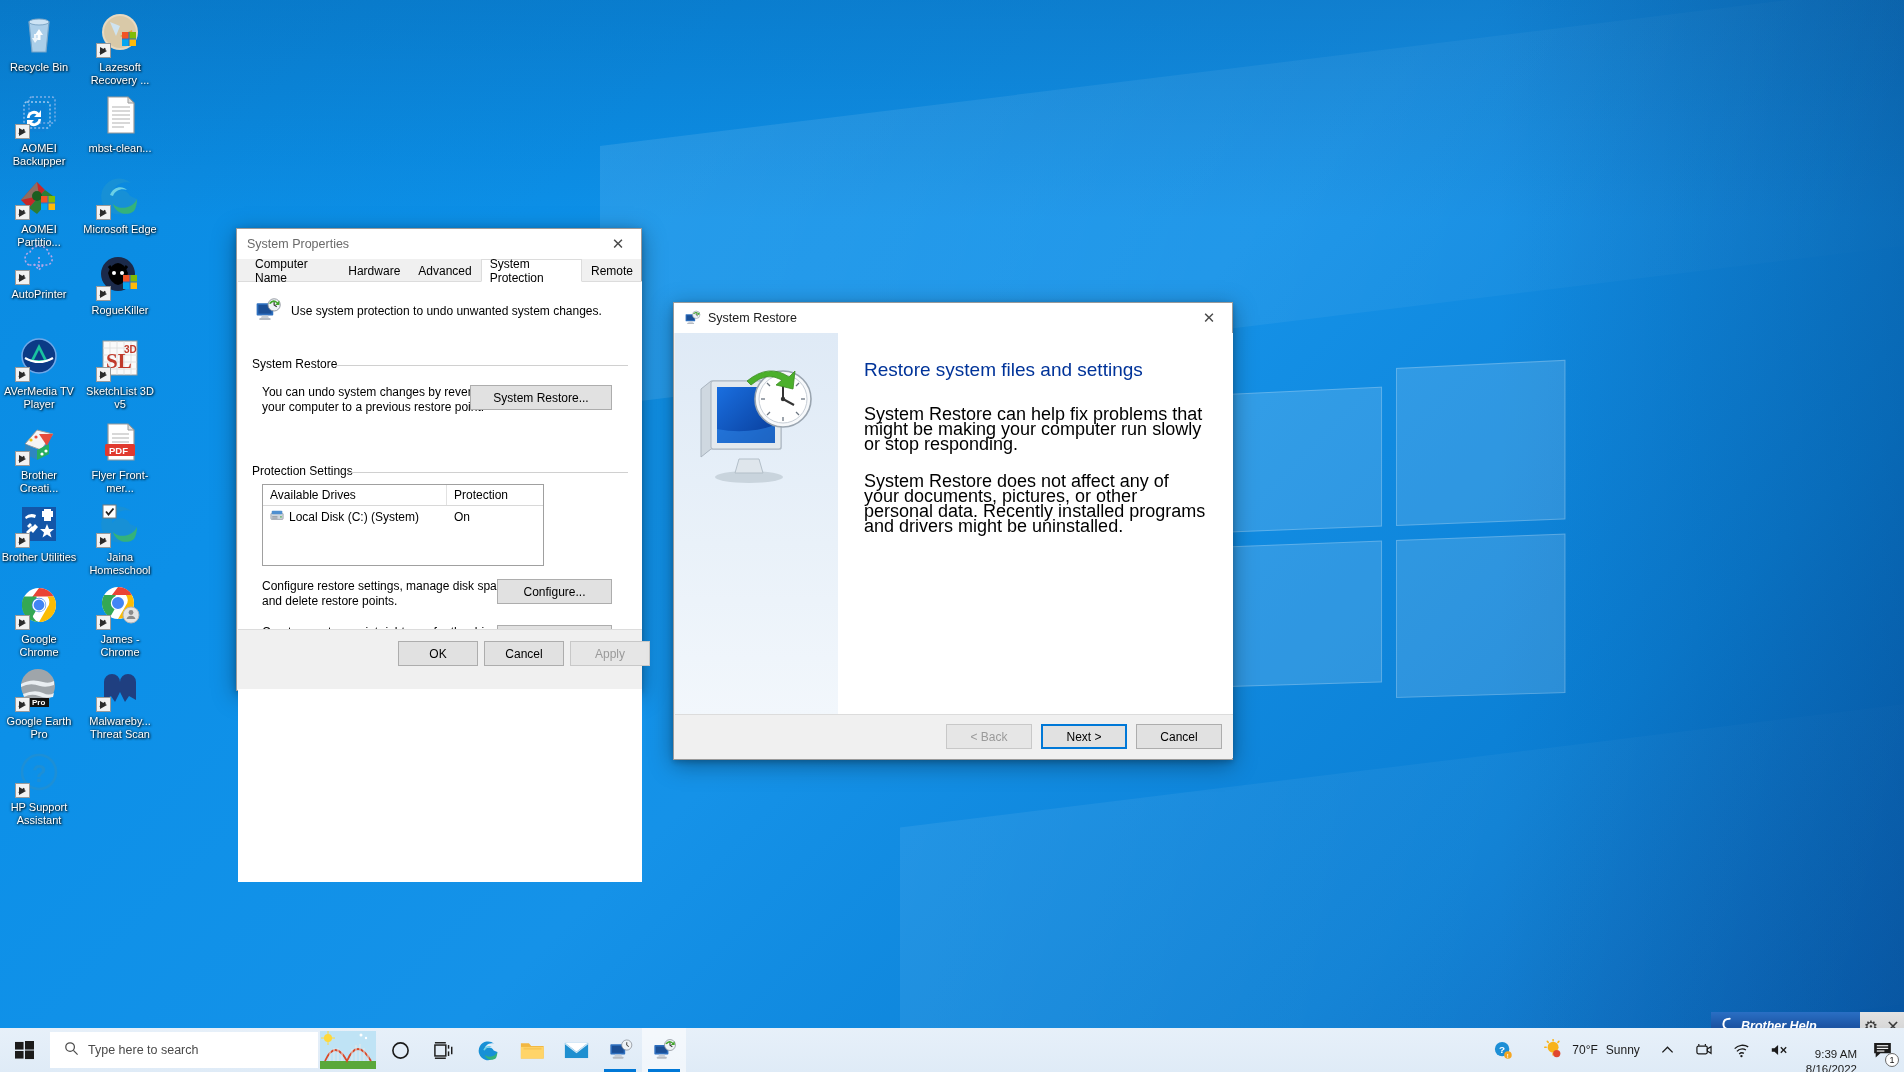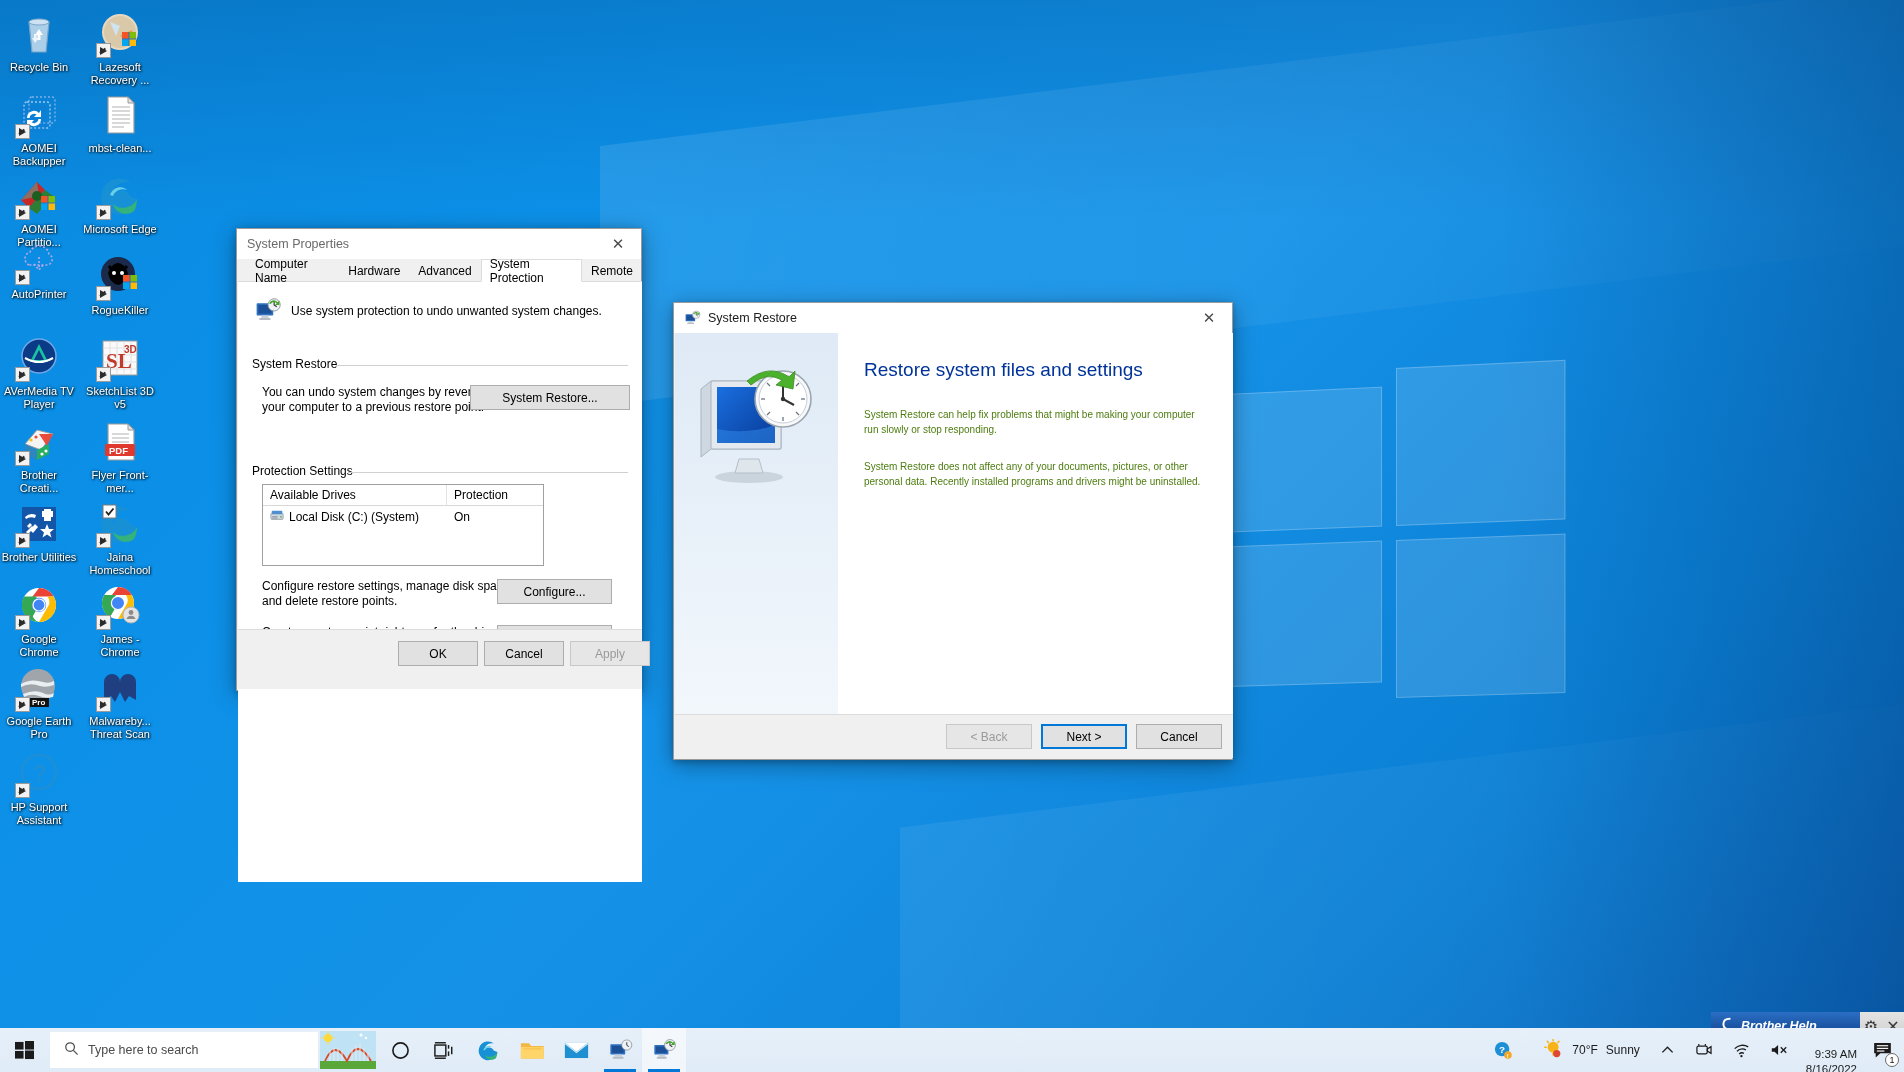--- a/index.html
+++ b/index.html
@@ -211,23 +211,23 @@
     position: relative;
   }
   #sr-heading {
     font-size: 19px;
     color: #003399;
     font-family: "Liberation Sans", sans-serif;
     font-weight: normal;
     margin: 0 0 26px 0;
   }
   .sr-para {
-    font-size: 10px;
+    font-size: 18px;
     line-height: 15px;
-    color: #4d7c0f;
+    color: #000000;
     margin: 0 0 22px 0;
     max-width: 345px;
   }
   #sr-footer {
     position: absolute; left: 1px; bottom: 1px;
     width: 558px; height: 44px;
     background: #f0f0f0;
     border-top: 1px solid #dcdcdc;
     display: flex; align-items: center; justify-content: flex-end;
     padding-right: 11px; gap: 9px;
@@ -678,21 +678,21 @@
         </svg>
       </div>
       <div style="position:absolute;left:53px;top:22px;font-size:12px;">Use system protection to undo unwanted system changes.</div>
 
       <div class="grp-cap" style="left:14px;top:75px;">System Restore</div>
       <div class="grp-line" style="left:98px;top:83px;width:292px;"></div>
 
       <div style="position:absolute;left:24px;top:103px;font-size:12px;line-height:15px;">You can undo system changes by reverting</div>
       <div style="position:absolute;left:24px;top:118px;font-size:12px;line-height:15px;">your computer to a previous restore point.</div>
 
-      <button class="w-btn" style="position:absolute;left:232px;top:103px;width:160px;height:25px;">System Restore...</button>
+      <button class="w-btn" style="position:absolute;left:232px;top:103px;width:142px;height:25px;">System Restore...</button>
 
       <div class="grp-cap" style="left:14px;top:182px;">Protection Settings</div>
       <div class="grp-line" style="left:110px;top:190px;width:280px;"></div>
 
       <div class="lv" style="left:24px;top:202px;width:282px;height:82px;">
         <div class="lv-head">
           <div class="col" style="width:184px;">Available Drives</div>
           <div class="col" style="flex:1;border-right:none;">Protection</div>
         </div>
         <div class="lv-row">

